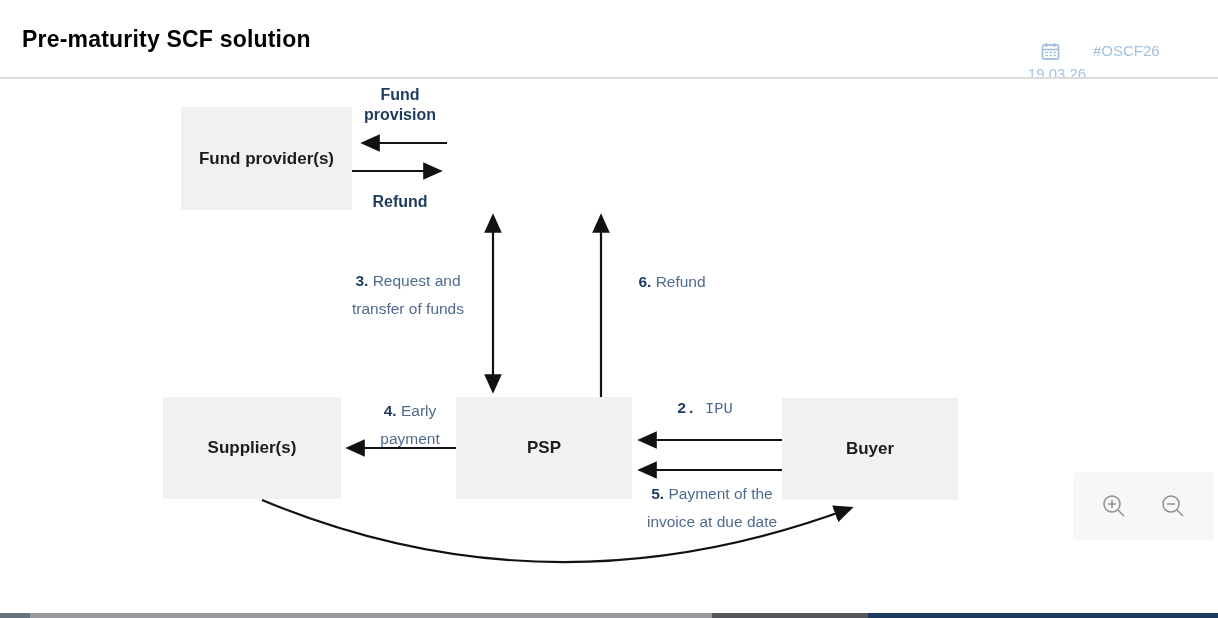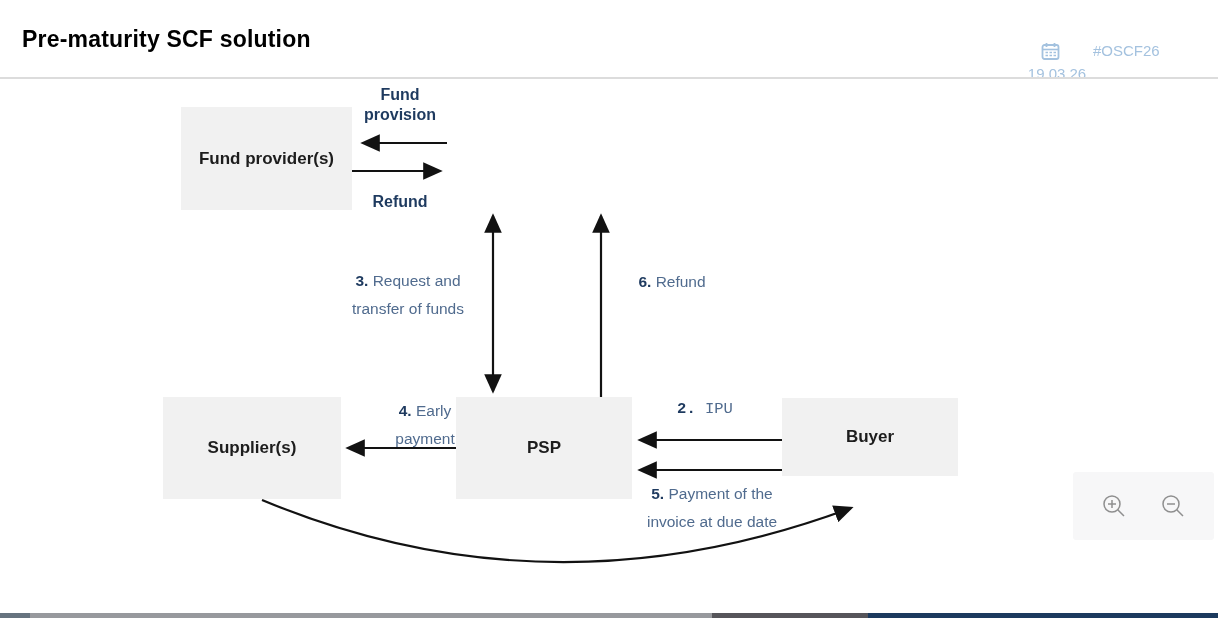--- a/index.html
+++ b/index.html
@@ -20,35 +20,35 @@
   .divider{position:absolute;left:0;top:77px;width:1218px;height:2px;background:#dcdcdc;}
   
   .node{
     position:absolute;background:#f1f1f1;display:flex;align-items:center;justify-content:center;
     font-size:17px;font-weight:700;color:#1d1d1d;text-align:center;
   }
   .node-fund{left:181px;top:107px;width:171px;height:103px;}
   .node-spv{left:447px;top:107px;width:196px;height:103px;}
   .node-sup{left:163px;top:397px;width:178px;height:102px;}
   .node-psp{left:456px;top:397px;width:176px;height:102px;}
-  .node-buyer{left:782px;top:398px;width:176px;height:78px;}
+  .node-buyer{left:782px;top:398px;width:176px;height:102px;}
   
   .flowlab{
     position:absolute;font-size:16px;font-weight:700;color:#1e3a5f;
     text-align:center;line-height:20px;
   }
   .lab-fundprov{left:343px;top:85px;width:114px;}
   .lab-refundtop{left:343px;top:192px;width:114px;}
   .step{
     position:absolute;font-size:15.5px;color:#506b8e;text-align:center;line-height:28px;
   }
   .step b{font-weight:700;color:#1e3a5f;}
   .step-3{left:328px;top:267px;width:160px;}
   .step-6{left:617px;top:268px;width:110px;}
-  .step-4{left:373px;top:397px;width:104px;}
+  .step-4{left:358px;top:397px;width:104px;}
   .step-2{left:655px;top:395px;width:100px;font-family:Liberation Mono, monospace;}
   .step-5{left:628px;top:480px;width:168px;}
   .step-1{left:430px;top:579px;width:220px;}
   
   .arrows{position:absolute;left:0;top:0;pointer-events:none;}
   
   .zoom-panel{
     position:absolute;left:1073px;top:472px;width:141px;height:68px;background:#f7f7f8;
     border-radius:3px;display:flex;align-items:center;justify-content:space-evenly;
   }

